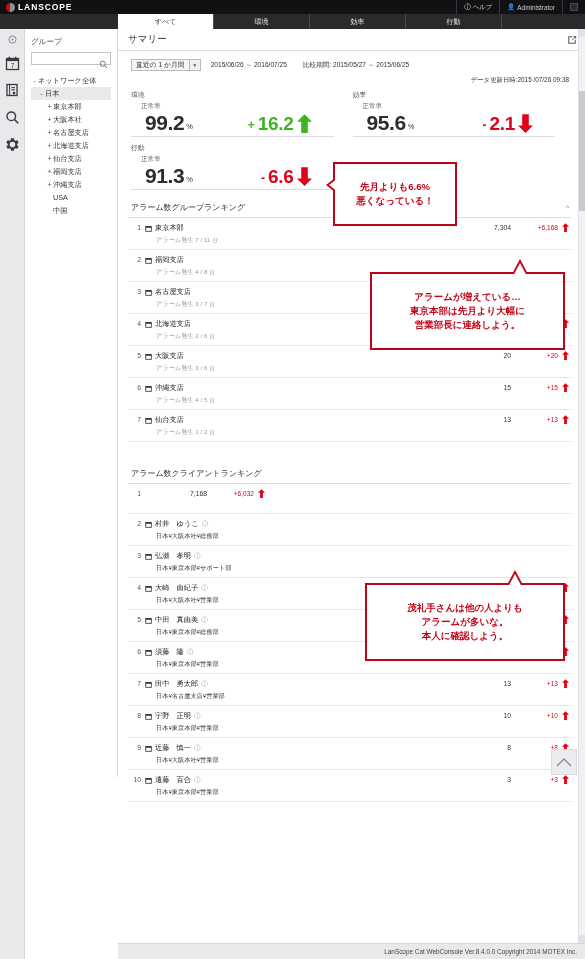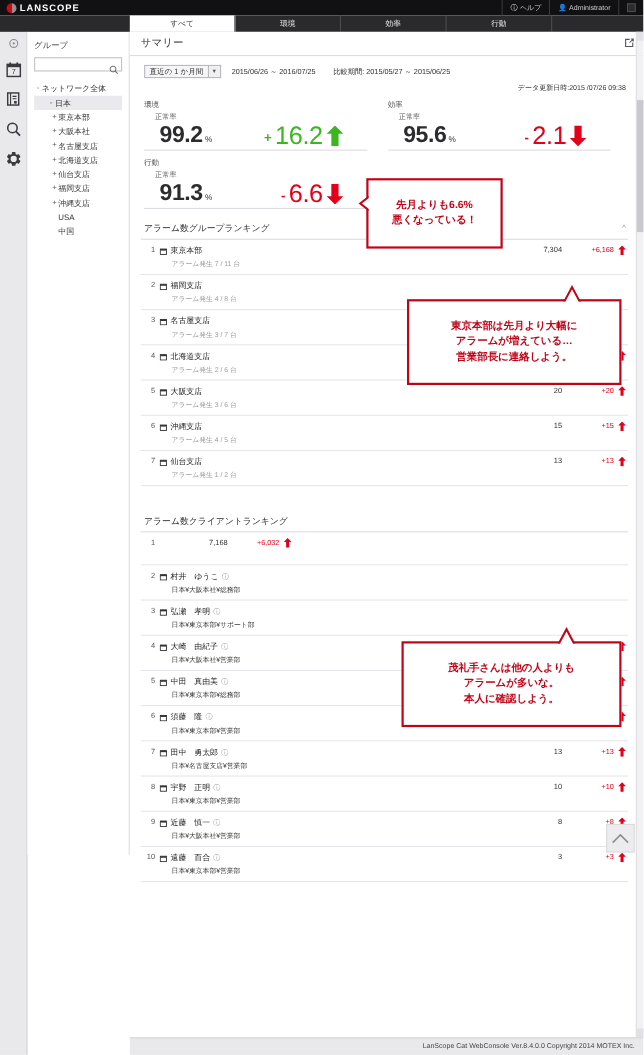--- a/index.html
+++ b/index.html
@@ -64,21 +64,21 @@
   }
   .group-search input {
     width:100%; height:100%; border:0; outline:0; font-size:7px; padding:0 14px 0 3px;
     font-family:inherit; background:transparent;
   }
   .gs-ico { position:absolute; right:2px; top:2px; color:#6a6a70; }
   .tree { font-size:7.2px; color:#333; }
   .tnode { display:flex; align-items:center; height:13px; white-space:nowrap; }
   .tnode .tw { width:7px; display:inline-block; text-align:center; color:#555; font-size:7px; }
   .lv0 { padding-left:0px; }
-  .lv1 { padding-left:12px;font-family:Liberation Mono, monospace; }
+  .lv1 { padding-left:7px;font-family:Liberation Mono, monospace; }
   .lv2 { padding-left:15px; }
   .lv2b { padding-left:22px; }
   .tnode.sel { background:#eaeaee; }
 
   
   .main {
     position:absolute; top:29px; left:118px; width:467px; height:770px;
     background:#fff;
   }
   .page-head {
@@ -109,21 +109,21 @@
   .mlabel { font-size:6.8px; color:#555; }
   .msub { font-size:6.5px; color:#666; padding-left:10px; margin-top:2px; }
   .mvals {
     display:flex; align-items:flex-end; border-bottom:1px solid #dddde1;
     padding:0 0 3px 14px; height:26px;
   }
   .mbig { font-size:21px; font-weight:bold; color:#2c2c2e; line-height:20px; letter-spacing:-.4px; }
   .mpct { font-size:7.5px; color:#333; margin-left:2px; margin-bottom:2px; }
   .mdelta { margin-left:auto; display:flex; align-items:flex-end; gap:3px; padding-right:22px; }
   .dsign { font-size:12px; line-height:14px; font-weight:bold; margin-bottom:1px; }
-  .dnum { font-size:23px; font-weight:normal; line-height:19px; letter-spacing:-.3px; }
+  .dnum { font-size:19px; font-weight:bold; line-height:19px; letter-spacing:-.3px; }
   .up { color:#3cb521; }
   .down { color:#e2001a; }
   .arrow { width:15px; height:19px; display:block; }
 
   
   .section { margin-top:12px; }
   .sec-head {
     display:flex; align-items:center; border-bottom:1px solid #dddde1;
     padding:0 2px 4px 3px;
   }
@@ -762,22 +762,22 @@
     <div class="ctext">
       <div>先月よりも6.6%</div>
       <div>悪くなっている！</div>
     </div>
     <div class="tail" style="left:-9px; top:14px; border-top:7px solid transparent; border-bottom:7px solid transparent; border-right:9px solid #c00418;"></div>
     <div class="tail" style="left:-6px; top:14px; border-top:7px solid transparent; border-bottom:7px solid transparent; border-right:9px solid #fff;"></div>
   </div>
 
   <div class="callout" style="left:370px; top:272px; width:195px;">
     <div class="ctext">
+      <div>アラームが増えている…</div>
       <div>東京本部は先月より大幅に</div>
-      <div>アラームが増えている…</div>
       <div>営業部長に連絡しよう。</div>
     </div>
     <div class="tail" style="left:140px; top:-15px; border-left:8px solid transparent; border-right:8px solid transparent; border-bottom:15px solid #c00418;"></div>
     <div class="tail" style="left:140px; top:-11px; border-left:8px solid transparent; border-right:8px solid transparent; border-bottom:15px solid #fff;"></div>
   </div>
 
   <div class="callout" style="left:365px; top:583px; width:200px;">
     <div class="ctext">
       <div>茂礼手さんは他の人よりも</div>
       <div>アラームが多いな。</div>

